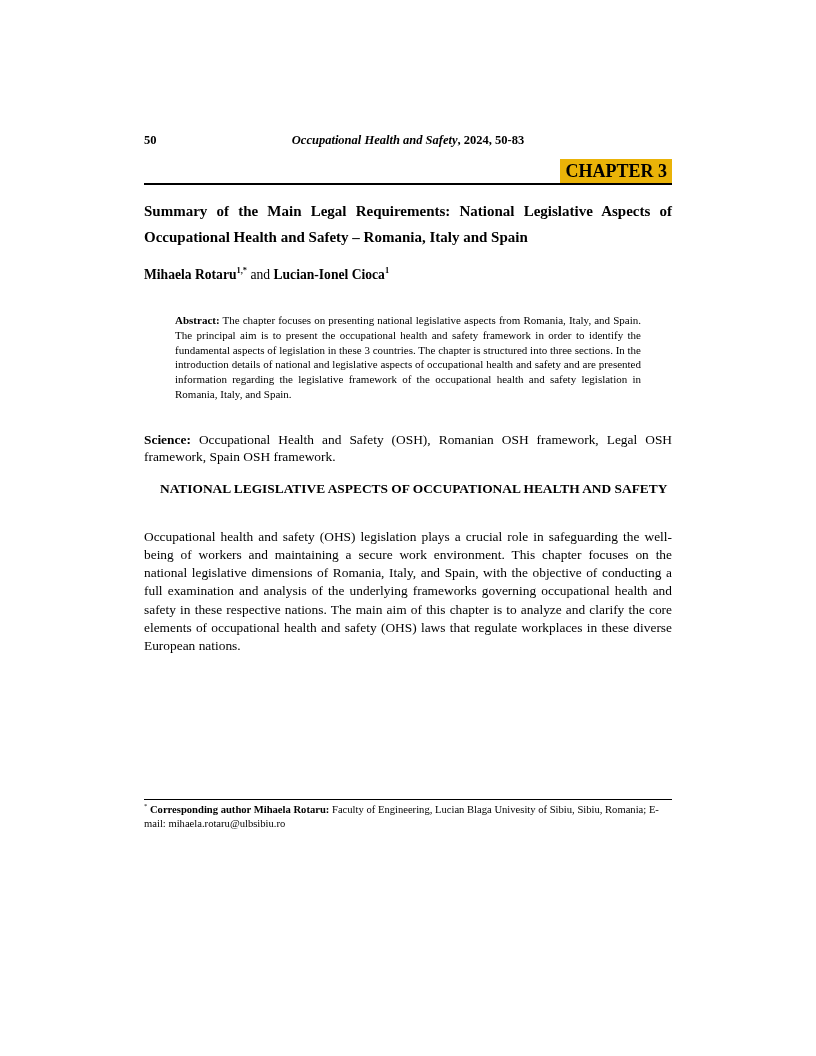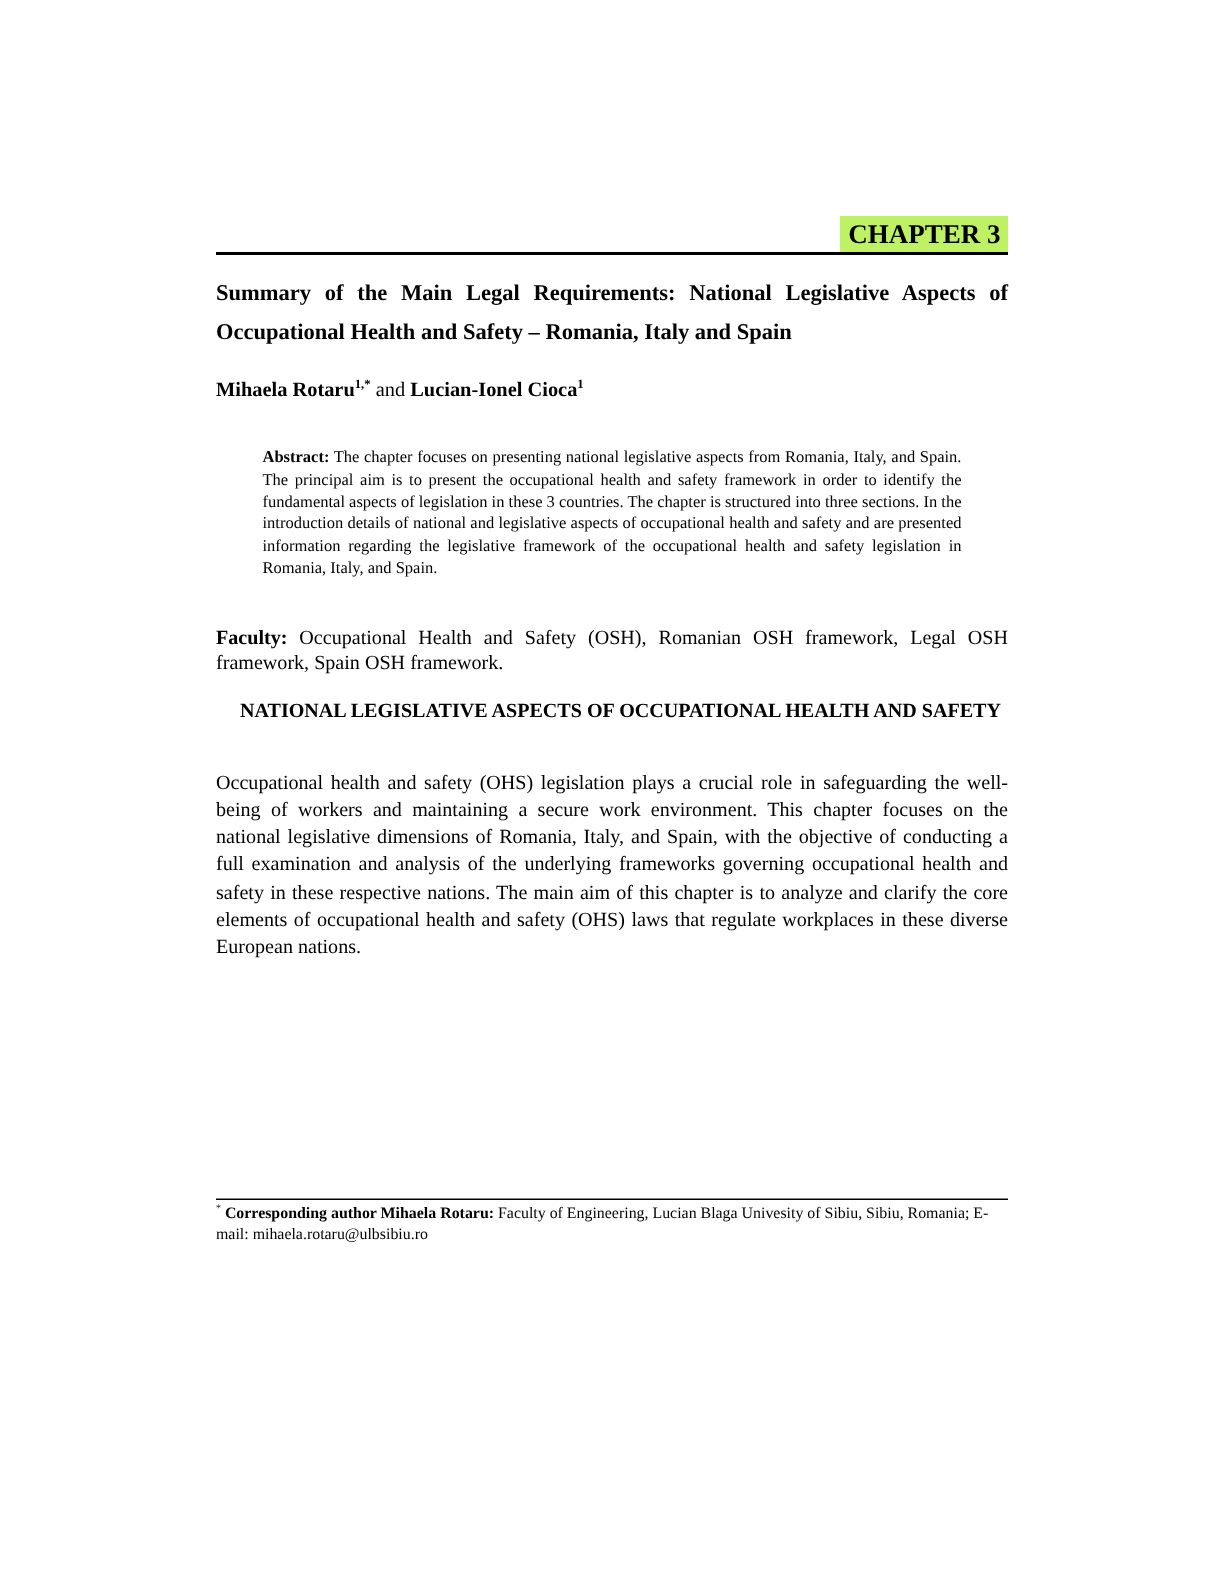--- a/index.html
+++ b/index.html
@@ -30,21 +30,21 @@
 
   
   .chapter-row {
     margin-top: 11px;
     text-align: right;
     border-bottom: 2px solid #000;
     line-height: 0;
   }
   .chapter-label {
     display: inline-block;
-    background: #bef264;
+    background: #eab308;
     font-weight: bold;
     font-size: 18px;
     line-height: 23px;
     padding: 1px 5px 0 5px;
   }
 
   
   .chapter-title {
     margin-top: 14px;
     font-size: 15px;
@@ -122,33 +122,37 @@
     font-weight: bold;
     font-size: 10.8px;
     line-height: 13.5px;
   }
 </style>
 </head>
 <body>
 
 <div class="page">
 
+  <div class="running-header">
+    <span class="page-number">50</span>
+    <div class="running-title"><span class="jtitle">Occupational Health and Safety</span><span>, 2024, 50-83</span></div>
+  </div>
 
   <div class="chapter-row">
     <span class="chapter-label">CHAPTER 3</span>
   </div>
 
   <h1 class="chapter-title">Summary of the Main Legal Requirements: National Legislative Aspects of Occupational Health and Safety – Romania, Italy and Spain</h1>
 
   <p class="authors-line"><span class="author"><span>Mihaela Rotaru</span><sup>1,*</sup></span><span> and </span><span class="author"><span>Lucian-Ionel Cioca</span><sup>1</sup></span></p>
 
 
   <p class="abstract"><span class="label">Abstract:</span><span> The chapter focuses on presenting national legislative aspects from Romania, Italy, and Spain. The principal aim is to present the occupational health and safety framework in order to identify the fundamental aspects of legislation in these 3 countries. The chapter is structured into three sections. In the introduction details of national and legislative aspects of occupational health and safety and are presented information regarding the legislative framework of the occupational health and safety legislation in Romania, Italy, and Spain.</span></p>
 
-  <p class="keywords"><span class="label">Faculty:</span><span> Occupational Health and Safety (OSH), Romanian OSH framework, Legal OSH framework, Spain OSH framework.</span></p>
+  <p class="keywords"><span class="label">Science:</span><span> Occupational Health and Safety (OSH), Romanian OSH framework, Legal OSH framework, Spain OSH framework.</span></p>
 
   <h2 class="section-heading">NATIONAL LEGISLATIVE ASPECTS OF OCCUPATIONAL HEALTH AND SAFETY</h2>
 
   <p class="body-paragraph">Occupational health and safety (OHS) legislation plays a crucial role in safeguarding the well-being of workers and maintaining a secure work environment. This chapter focuses on the national legislative dimensions of Romania, Italy, and Spain, with the objective of conducting a full examination and analysis of the underlying frameworks governing occupational health and safety in these respective nations. The main aim of this chapter is to analyze and clarify the core elements of occupational health and safety (OHS) laws that regulate workplaces in these diverse European nations.</p>
 
   <div class="footnote-block">
     <div class="footnote-rule"></div>
     <p class="footnote-text"><sup>*</sup><span class="bold"> Corresponding author Mihaela Rotaru:</span><span> Faculty of Engineering, Lucian Blaga Univesity of Sibiu, Sibiu, Romania; E-mail: mihaela.rotaru@ulbsibiu.ro</span></p>
   </div>
 

